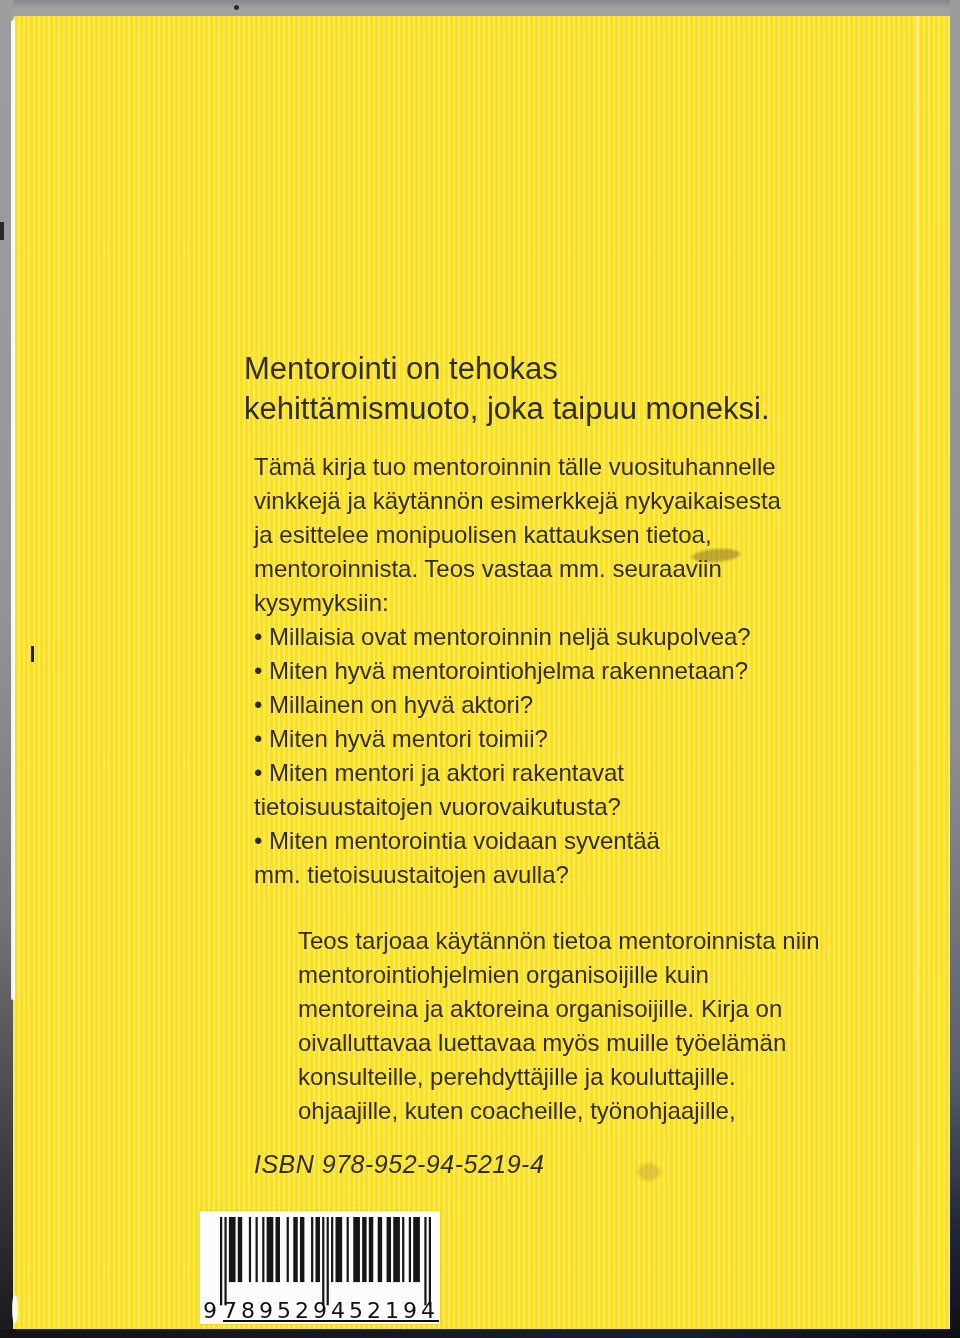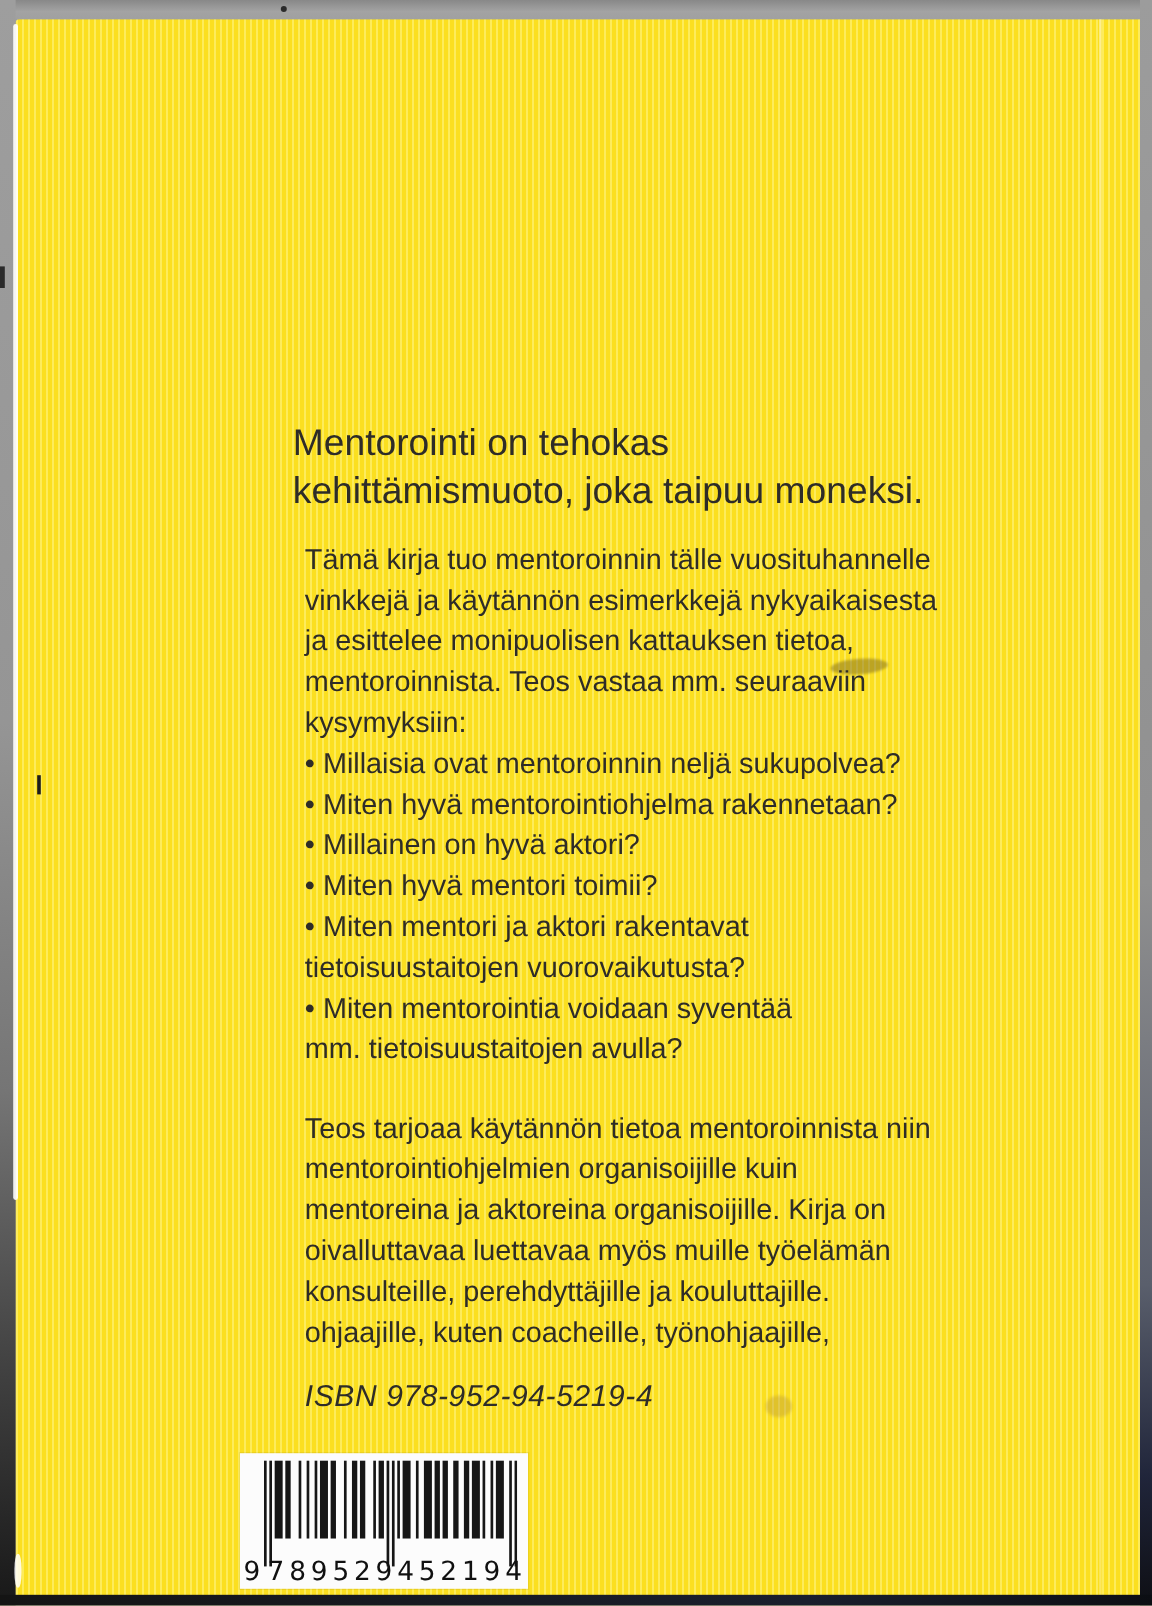--- a/index.html
+++ b/index.html
@@ -34,32 +34,32 @@
         background:#2b2b2b;border-radius:50%;}
   .mark-1{position:absolute;left:31px;top:646px;width:3px;height:16px;background:#1c1c1c;}
   .mark-2{position:absolute;left:0;top:222px;width:4px;height:18px;background:#2a2a2a;}
 
   .title{position:absolute;left:206px;top:349px;width:640px;
         font-size:31px;line-height:40px;color:var(--ink,#2e2c28);padding-left:38px;}
   .title div{white-space:nowrap;}
   .text-col{position:absolute;left:206px;top:450px;width:640px;
         font-size:24px;line-height:34px;color:var(--ink,#2e2c28);margin-left:48px;}
   .text-col div{white-space:nowrap;}
-  .outro{margin-top:32px;}
+  .outro{margin-top:32px;padding-left:44px;}
   .isbn{margin-top:19px;font-size:25px;letter-spacing:0.5px;font-style:italic;}
 
   .barcode-box{position:absolute;left:200px;top:1211px;width:240px;height:113px;
         background:var(--barcode-bg,#fcfcfc);box-shadow:0 0 0 1px rgba(0,0,0,0.06);}
   .barcode-bars{position:absolute;left:20px;right:9px;top:6px;bottom:14px;}
   .barcode-bars svg{display:block;}
   .barcode-digits{position:absolute;left:3px;right:7px;bottom:1px;height:26px;
         display:flex;align-items:flex-end;font-size:22px;color:#101010;
         font-family:"DejaVu Sans",sans-serif;}
   .bd-prefix{flex:0 0 auto;width:20px;}
-  .bd-group{flex:1;text-align:right;letter-spacing:4px;}
+  .bd-group{flex:1;text-align:right;letter-spacing:4px;text-decoration:underline;}
 </style>
 </head>
 <body>
 
 <div class="page">
   <div class="edge-top"></div>
   <div class="edge-left"></div>
 
   <div class="cover"></div>
   <div class="page-sliver"></div>

